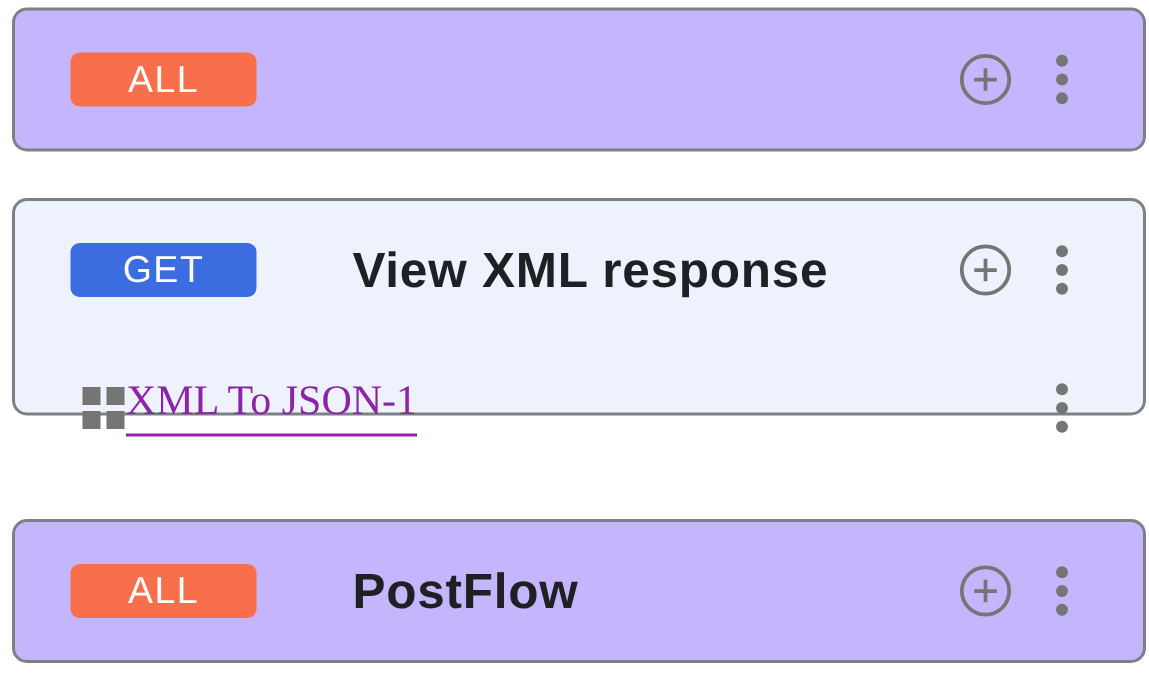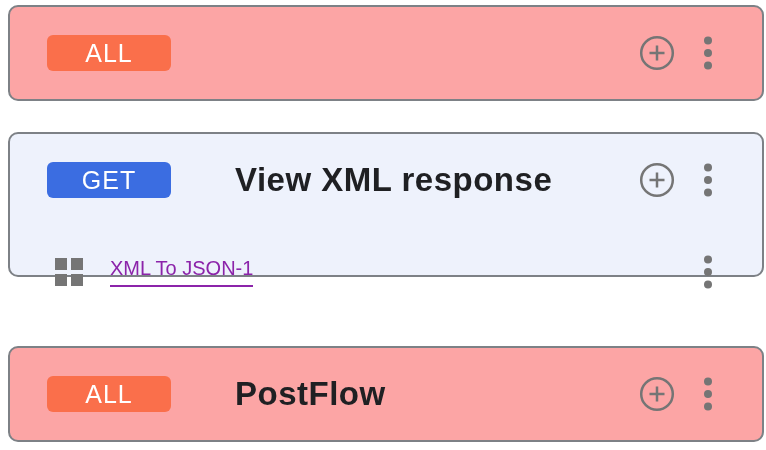--- a/index.html
+++ b/index.html
@@ -14,21 +14,21 @@
   *{box-sizing:border-box;}
   html,body{margin:0;padding:0;background:#ffffff;}
   body{
     font-family:"Liberation Sans", sans-serif;
     width:766px;height:450px;position:relative;overflow:hidden;
   }
   .stage{position:absolute;inset:0;}
   .card{
     position:absolute;left:8px;width:756px;
     border:2px solid var(--card-border);
-    border-radius:10px;background:#fca5a5;
+    border-radius:10px;background:#c4b5fd;
   }
   .card.highlight{background:var(--highlight-bg);}
   #card-postflow{top:5px;height:96px;}
   #card-getflow{top:132px;height:145px;}
   #card-preflow{top:346px;height:96px;}
 
   .row{
     display:flex;align-items:center;
     padding:0 49px 0 37px;height:92px;
   }
@@ -49,24 +49,23 @@
     font-size:33px;font-weight:700;letter-spacing:.5px;
     color:var(--title);white-space:nowrap;
   }
 
   .actions{margin-left:auto;display:flex;align-items:center;gap:28px;}
   .icon-btn{
     background:none;border:none;padding:0;margin:0;cursor:pointer;
     display:flex;align-items:center;justify-content:center;
   }
   .step-link{
-    margin-left:26px;
-    font-size:20px;color:var(--link);text-decoration:none;
+    font-size:28px;color:var(--link);text-decoration:none;
     border-bottom:2px solid var(--link);padding-bottom:5px;
-    white-space:nowrap;cursor:pointer;
+    white-space:nowrap;cursor:pointer;font-family:Liberation Serif, serif;
   }
   .grid-icon{flex:0 0 auto;display:flex;}
 </style>
 </head>
 <body>
 
 <div class="stage">
 
   <section class="card" id="card-postflow">
     <div class="row">

